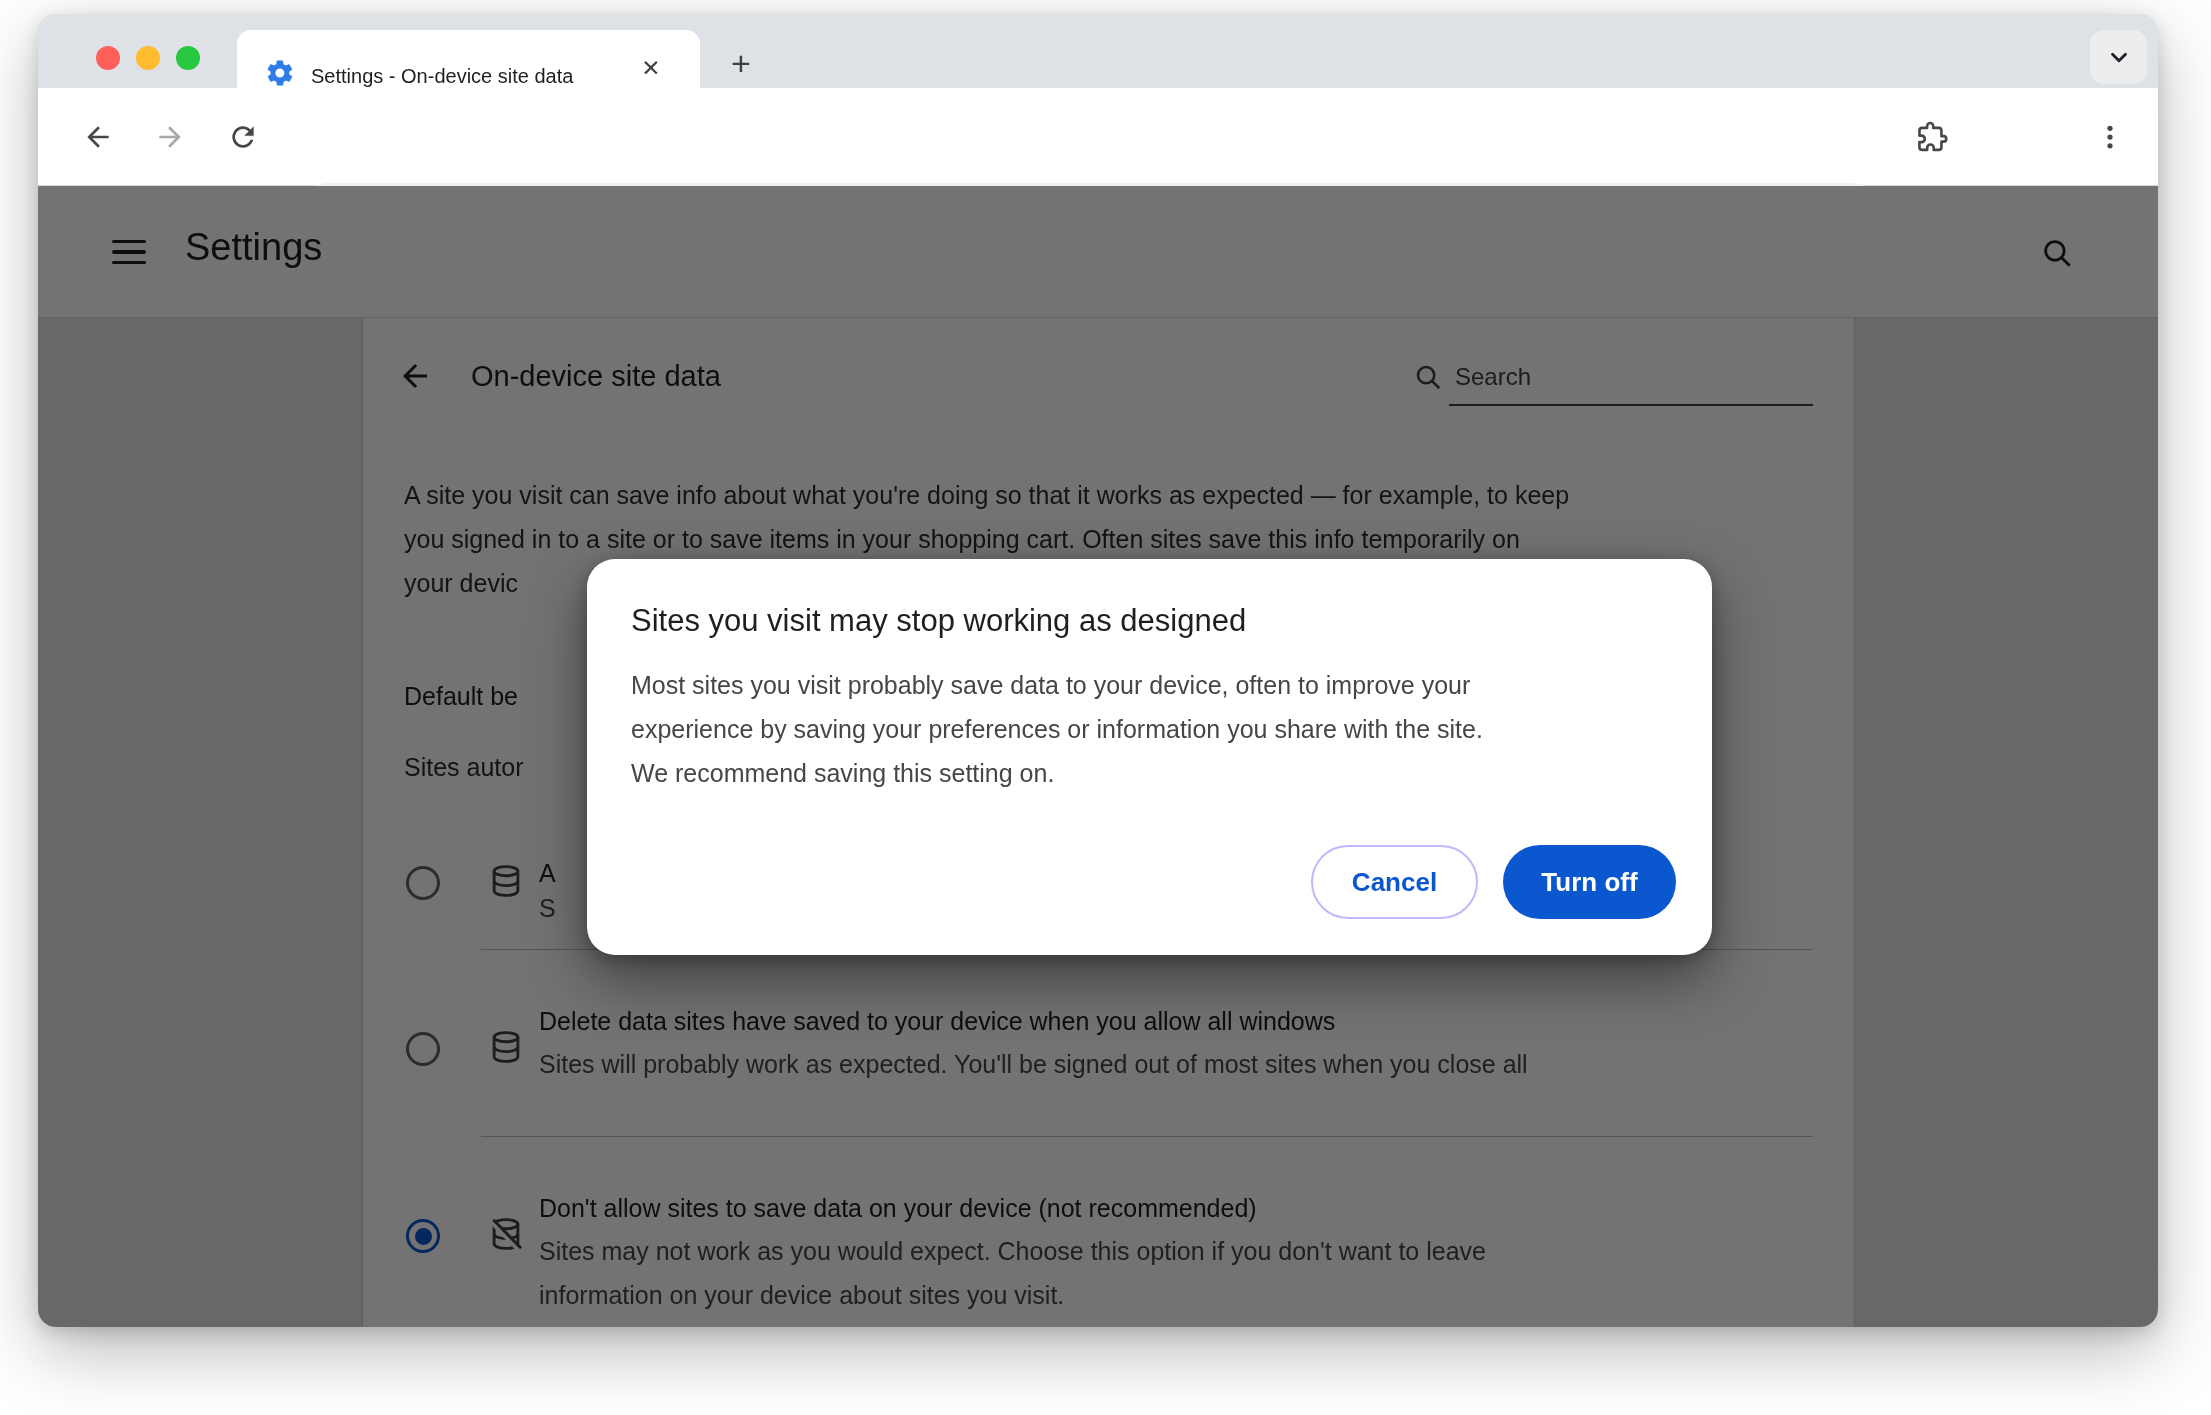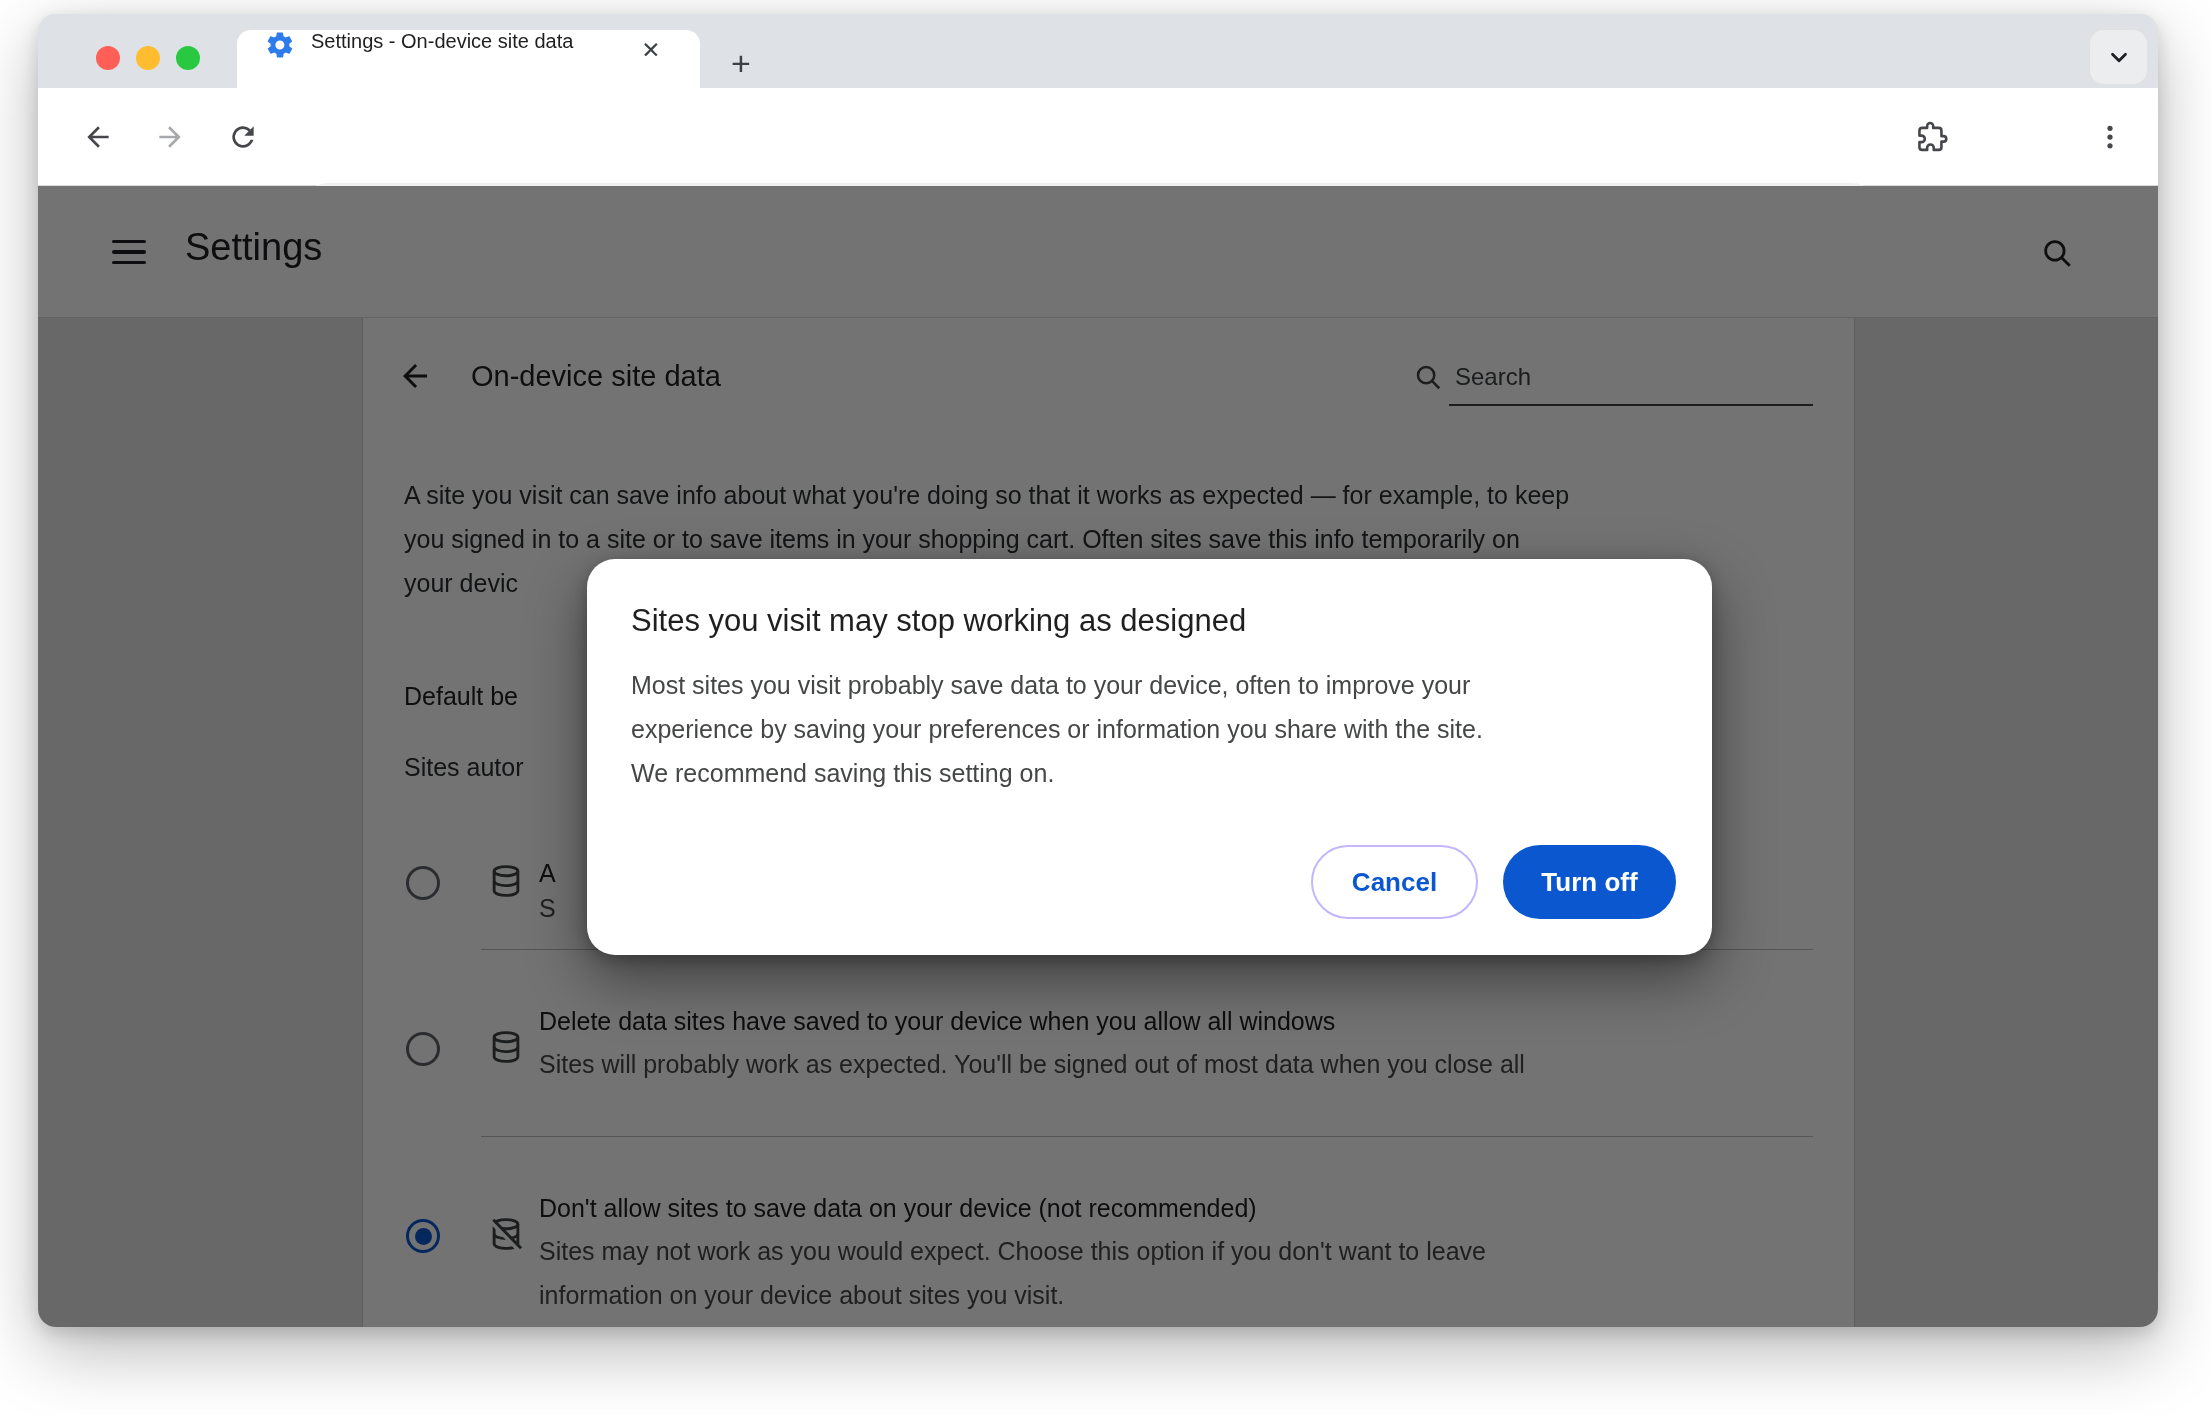--- a/index.html
+++ b/index.html
@@ -11,21 +11,21 @@
     border-radius:18px; overflow:hidden; background:#DEE1E6;
     box-shadow:0 24px 70px rgba(0,0,0,.28), 0 6px 18px rgba(0,0,0,.15); }
 
   
   .tabstrip { position:absolute; left:0; top:0; right:0; height:74px; background:#DEE1E6; }
   .light { position:absolute; top:32px; width:24px; height:24px; border-radius:50%; }
   .light.red    { left:58px;  background:#FF5F57; }
   .light.yellow { left:98px;  background:#FEBC2E; }
   .light.green  { left:138px; background:#28C840; }
   .tab { position:absolute; left:199px; top:16px; width:463px; height:58px;
-    background:#fff; border-radius:14px 14px 0 0; display:flex; align-items:flex-start; }
+    background:#fff; border-radius:14px 14px 0 0; display:flex; align-items:flex-end; }
   .tab-favicon { margin-left:28px; width:30px; height:30px; flex:0 0 auto; }
   .tab-title { margin-left:16px; width:318px; overflow:hidden; white-space:nowrap;
     font-size:20px; color:#1F1F1F; position:relative; }
   .tab-title::after { content:""; position:absolute; right:0; top:0; bottom:0; width:46px;
     background:linear-gradient(to right, rgba(255,255,255,0), #fff); }
   .tab-close { width:40px; height:40px; margin-left:2px; display:flex; align-items:center;
     justify-content:center; font-size:23px; color:#3C4043; border-radius:50%; }
   .newtab { position:absolute; left:682px; top:28px; width:42px; height:42px;
     display:flex; align-items:center; justify-content:center; font-size:34px;
     font-weight:300; color:#3C4043; }
@@ -253,21 +253,21 @@
 
       <div class="radio" style="top:714px"></div>
       <svg class="db-icon" style="top:710px" viewBox="0 0 24 24">
         <g fill="none" stroke="#3C4043" stroke-width="1.8">
           <ellipse cx="12" cy="5.8" rx="7.5" ry="2.9"></ellipse>
           <path d="M4.5 5.8v12.4c0 1.6 3.36 2.9 7.5 2.9s7.5-1.3 7.5-2.9V5.8"></path>
           <path d="M4.5 12c0 1.6 3.36 2.9 7.5 2.9s7.5-1.3 7.5-2.9"></path>
         </g>
       </svg>
       <div class="opt-title" style="top:689px">Delete data sites have saved to your device when you allow all windows</div>
-      <div class="opt-desc" style="top:732px">Sites will probably work as expected. You'll be signed out of most data when you close all</div>
+      <div class="opt-desc" style="top:732px">Sites will probably work as expected. You'll be signed out of most sites when you close all</div>
       <div class="divider" style="top:818px"></div>
 
       <div class="radio selected" style="top:901px"></div>
       <svg class="db-icon" style="top:897px" viewBox="0 0 24 24">
         <g fill="none" stroke="#3C4043" stroke-width="1.8">
           <ellipse cx="12" cy="5.8" rx="7.5" ry="2.9"></ellipse>
           <path d="M4.5 5.8v12.4c0 1.6 3.36 2.9 7.5 2.9s7.5-1.3 7.5-2.9V5.8"></path>
           <path d="M4.5 12c0 1.6 3.36 2.9 7.5 2.9s7.5-1.3 7.5-2.9"></path>
         </g>
         <line x1="2.5" y1="4.2" x2="20" y2="22.2" stroke="#fff" stroke-width="2.6"></line>

